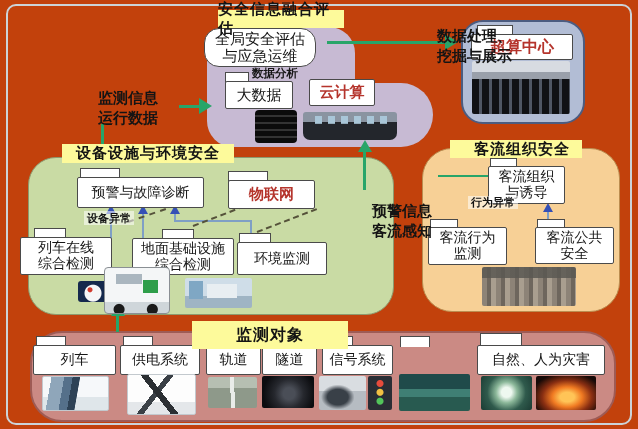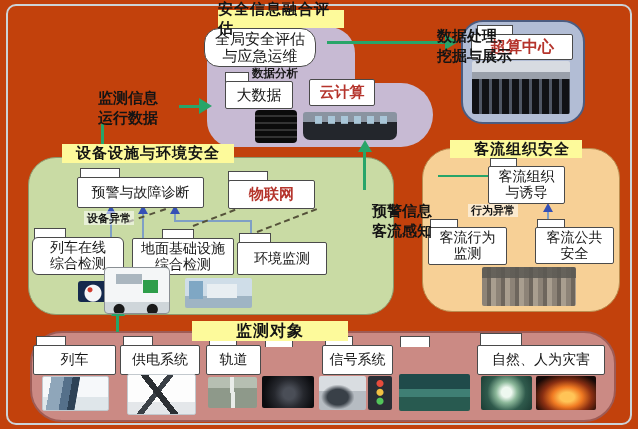--- a/index.html
+++ b/index.html
@@ -116,21 +116,21 @@
   <div class="abs gline" style="left:116px;top:313px;width:3px;height:19px;"></div>
 
   <div class="abs" style="left:28px;top:157px;width:364px;height:156px;background:#c9dba4;border:1.5px solid #8d9a6e;border-radius:28px;z-index:1;"></div>
   <div class="abs ylabel" style="left:62px;top:144px;width:172px;height:19px;z-index:6;">设备设施与环境安全</div>
   <div class="abs tab" style="left:80px;top:168px;width:38px;height:10px;"></div>
   <div class="abs node" style="left:77px;top:177px;width:125px;height:29px;">预警与故障诊断</div>
   <div class="abs tab" style="left:228px;top:171px;width:38px;height:10px;"></div>
   <div class="abs node red" style="left:228px;top:180px;width:85px;height:27px;font-size:15px;">物联网</div>
   <div class="abs small-label" style="left:84px;top:211px;width:50px;height:14px;">设备异常</div>
   <div class="abs tab" style="left:34px;top:228px;width:30px;height:10px;"></div>
-  <div class="abs node" style="left:32px;top:237px;width:90px;height:36px;border-radius:6px;">列车在线
+  <div class="abs node" style="left:20px;top:237px;width:90px;height:36px;">列车在线
 综合检测</div>
   <div class="abs tab" style="left:162px;top:229px;width:30px;height:10px;"></div>
   <div class="abs node" style="left:132px;top:238px;width:100px;height:35px;">地面基础设施
 综合检测</div>
   <div class="abs tab" style="left:239px;top:233px;width:30px;height:10px;"></div>
   <div class="abs node" style="left:237px;top:242px;width:88px;height:31px;">环境监测</div>
   <div class="abs img" id="img-gauge" style="left:78px;top:281px;width:30px;height:21px;"></div>
   <div class="abs img" id="img-vehicle" style="left:104px;top:267px;width:64px;height:45px;z-index:6;"></div>
   <div class="abs img" id="img-equip" style="left:185px;top:278px;width:67px;height:30px;"></div>
 
@@ -144,47 +144,48 @@
   <div class="abs bshaft" style="left:250px;top:220px;width:2px;height:13px;"></div>
   <div class="abs dash" style="left:128px;top:221px;width:40px;transform:rotate(-19deg);"></div>
   <div class="abs dash" style="left:193px;top:225px;width:55px;transform:rotate(-21deg);"></div>
   <div class="abs dash" style="left:257px;top:231px;width:64px;transform:rotate(-21deg);"></div>
 
   <div class="abs" style="left:422px;top:148px;width:196px;height:162px;background:#f7d096;border:1.5px solid #bb8d50;border-radius:30px;z-index:1;"></div>
   <div class="abs ylabel" style="left:450px;top:140px;width:120px;height:18px;z-index:6;padding-left:12px;">客流组织安全</div>
   <div class="abs tab" style="left:490px;top:158px;width:25px;height:9px;"></div>
   <div class="abs node" style="left:488px;top:166px;width:75px;height:36px;">客流组织
 与诱导</div>
-  <div class="abs small-label" style="left:468px;top:204px;width:50px;height:13px;">行为异常</div>
+  <div class="abs small-label" style="left:468px;top:196px;width:50px;height:13px;">行为异常</div>
   <div class="abs tri tri-up-b" style="left:543px;top:203px;"></div>
   <div class="abs bshaft" style="left:547px;top:211px;width:2px;height:15px;"></div>
   <div class="abs tab" style="left:430px;top:219px;width:26px;height:9px;"></div>
   <div class="abs node" style="left:428px;top:227px;width:77px;height:36px;">客流行为
 监测</div>
   <div class="abs tab" style="left:537px;top:219px;width:26px;height:9px;"></div>
   <div class="abs node" style="left:535px;top:227px;width:77px;height:35px;">客流公共
 安全</div>
   <div class="abs img" id="img-crowd" style="left:482px;top:267px;width:94px;height:39px;"></div>
 
   <div class="abs" style="left:30px;top:331px;width:582px;height:87px;background:#cb8a84;border:2px solid #9e5b55;border-radius:32px;z-index:1;"></div>
-  <div class="abs ylabel" style="left:192px;top:321px;width:156px;height:20px;z-index:6;font-size:16px;">监测对象</div>
+  <div class="abs ylabel" style="left:192px;top:321px;width:156px;height:28px;z-index:6;font-size:16px;">监测对象</div>
 
   <div class="abs tab" style="left:36px;top:336px;width:28px;height:10px;"></div>
   <div class="abs node" style="left:33px;top:345px;width:81px;height:28px;">列车</div>
   <div class="abs img" id="img-train" style="left:42px;top:376px;width:65px;height:33px;"></div>
 
   <div class="abs tab" style="left:123px;top:336px;width:28px;height:10px;"></div>
   <div class="abs node" style="left:120px;top:345px;width:78px;height:28px;">供电系统</div>
   <div class="abs img" id="img-power" style="left:127px;top:374px;width:67px;height:39px;"></div>
 
   <div class="abs tab" style="left:209px;top:336px;width:26px;height:10px;"></div>
   <div class="abs node" style="left:206px;top:345px;width:53px;height:28px;">轨道</div>
   <div class="abs img" id="img-track" style="left:208px;top:377px;width:49px;height:31px;"></div>
 
   <div class="abs tab" style="left:265px;top:336px;width:26px;height:10px;"></div>
+  <div class="abs node" style="left:262px;top:345px;width:53px;height:28px;">隧道</div>
   <div class="abs img" id="img-tunnel" style="left:262px;top:376px;width:52px;height:32px;"></div>
 
   <div class="abs tab" style="left:325px;top:336px;width:26px;height:10px;"></div>
   <div class="abs node" style="left:322px;top:345px;width:69px;height:28px;">信号系统</div>
   <div class="abs img" id="img-road" style="left:319px;top:376px;width:47px;height:34px;"></div>
   <div class="abs img" id="img-signal" style="left:368px;top:376px;width:24px;height:34px;"></div>
 
   <div class="abs tab" style="left:400px;top:336px;width:28px;height:10px;"></div>
   <div class="abs img" id="img-station" style="left:399px;top:374px;width:71px;height:37px;"></div>
 

